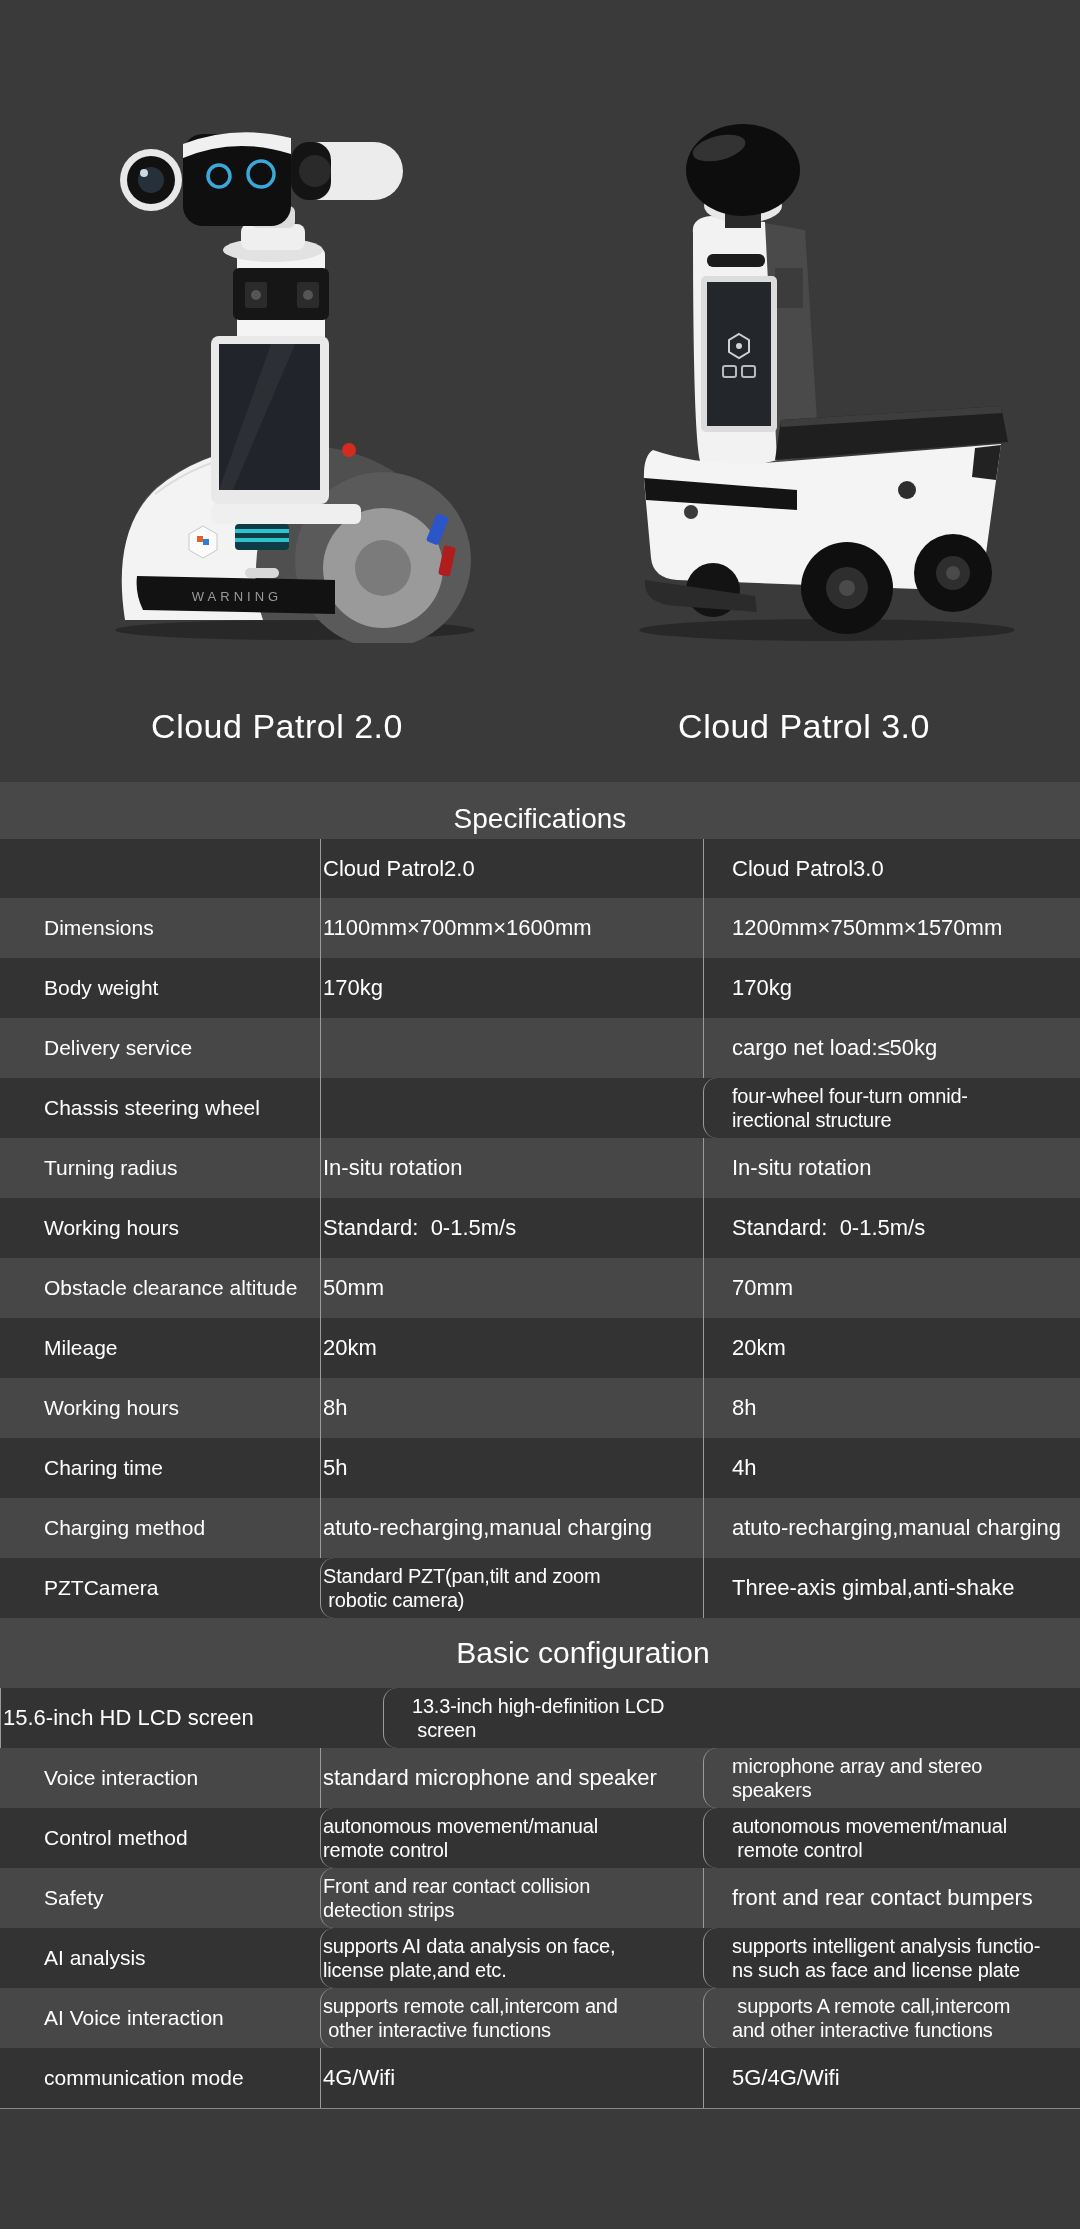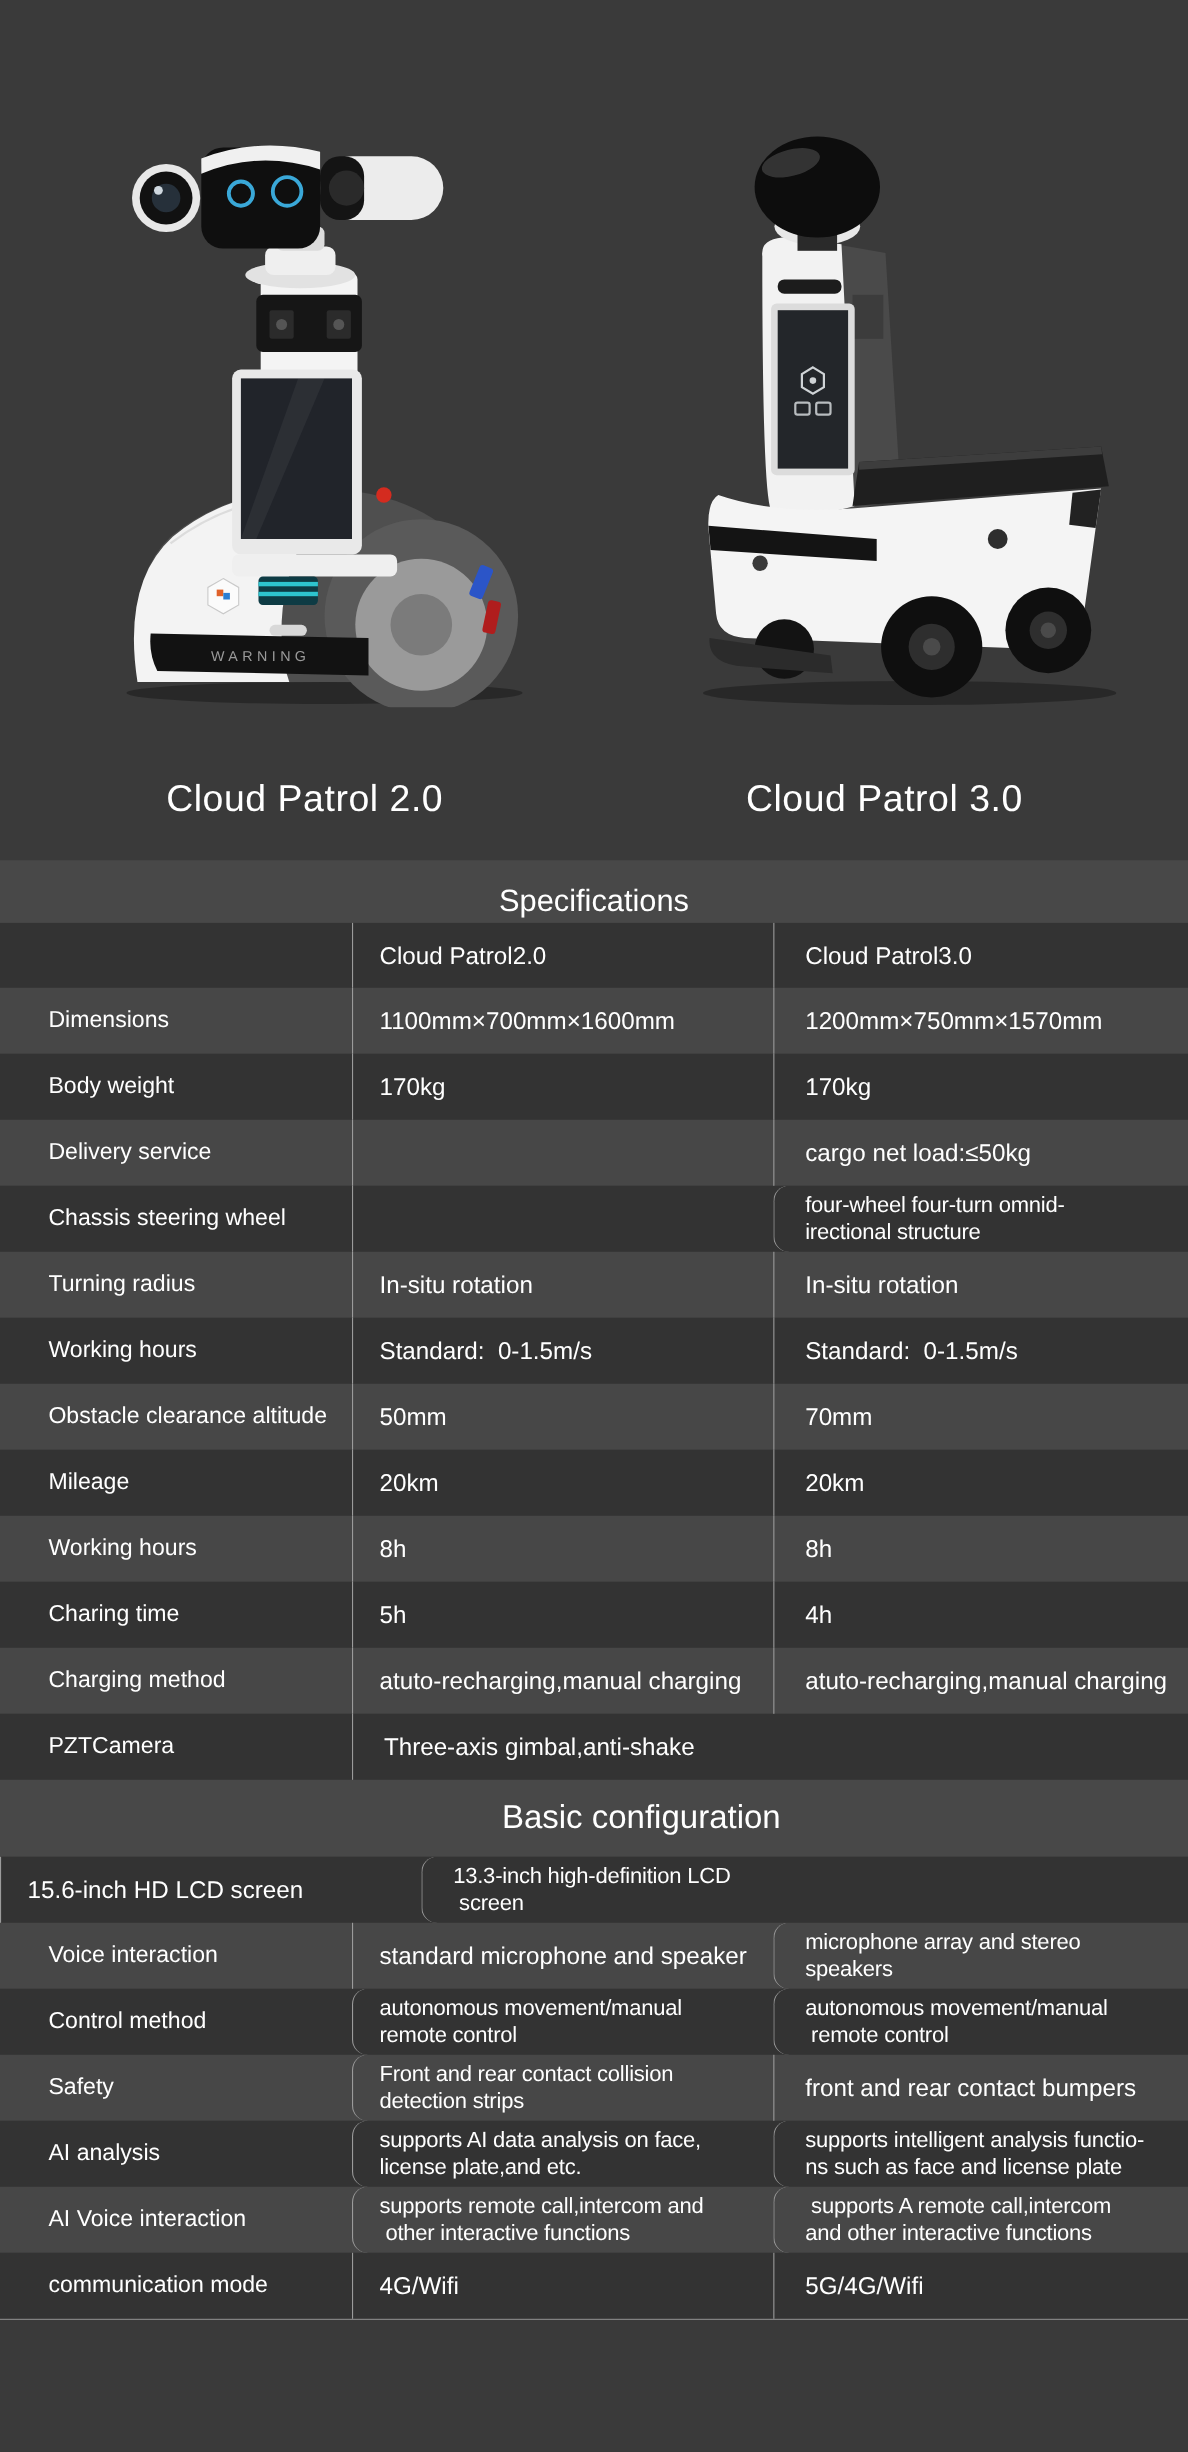--- a/index.html
+++ b/index.html
@@ -28,21 +28,21 @@
 
   
   .tablewrap{position:absolute;top:839px;left:0;width:1080px;}
   .row{display:flex;width:1080px;min-height:60px;}
   .row.hdr{min-height:59px;}
   .row.light{background:var(--row-light);}
   .row.dark{background:var(--row-dark);}
   .cell{display:flex;align-items:center;box-sizing:border-box;font-size:22px;
     color:var(--text);white-space:pre-wrap;}
   .cell.label{width:320px;padding-left:44px;font-size:21px;white-space:nowrap;}
-  .cell.v2{width:383px;border-left:1px solid var(--divider);padding-left:24px;padding-right:4px;}
+  .cell.v2{width:383px;border-left:1px solid var(--divider);padding-left:2px;padding-right:4px;}
   .cell.v3{width:377px;border-left:1px solid var(--divider);padding-left:28px;padding-right:4px;}
   .cell.multiline{font-size:20px;line-height:24px;letter-spacing:-0.2px;border-radius:14px;}
   .table-end{width:1080px;height:0;border-top:1px solid #8a8a8a;}
 </style>
 </head>
 <body>
 
 <div class="page">
 
   <div class="hero">
@@ -218,20 +218,22 @@
           <div class="cell v2">5h</div>
           <div class="cell v3">4h</div>
         </div>
         <div class="row light">
           <div class="cell label">Charging method</div>
           <div class="cell v2">atuto-recharging,manual charging</div>
           <div class="cell v3">atuto-recharging,manual charging</div>
         </div>
         <div class="row dark">
           <div class="cell label">PZTCamera</div>
+          <div class="cell v2 multiline">Standard PZT(pan,tilt and zoom
+ robotic camera)</div>
           <div class="cell v3">Three-axis gimbal,anti-shake</div>
         </div>
       </div>
 
     <div class="band band2">Basic configuration</div>
 
     <div id="basic-rows">
         <div class="row dark">
           <div class="cell v2">15.6-inch HD LCD screen</div>
           <div class="cell v3 multiline">13.3-inch high-definition LCD

